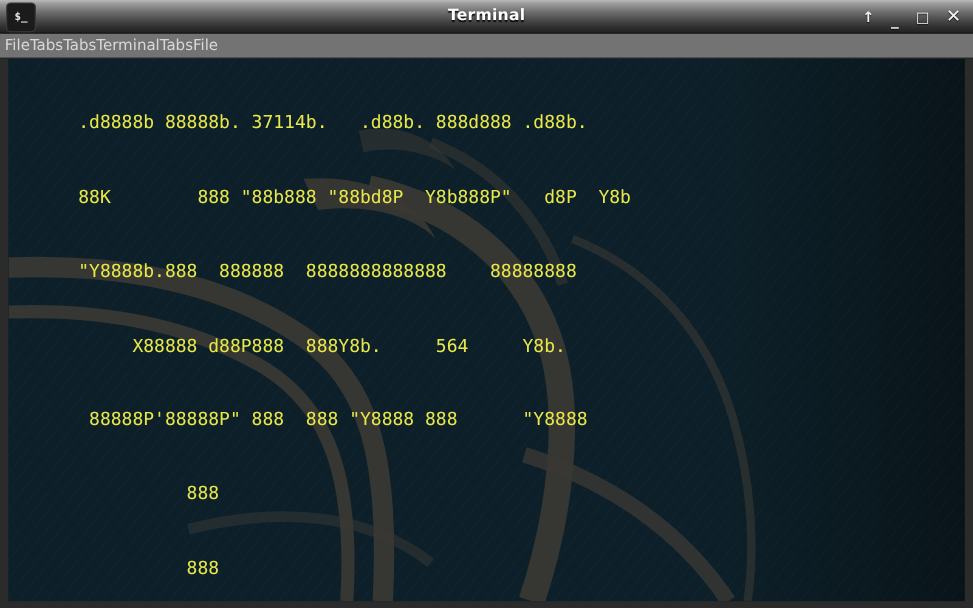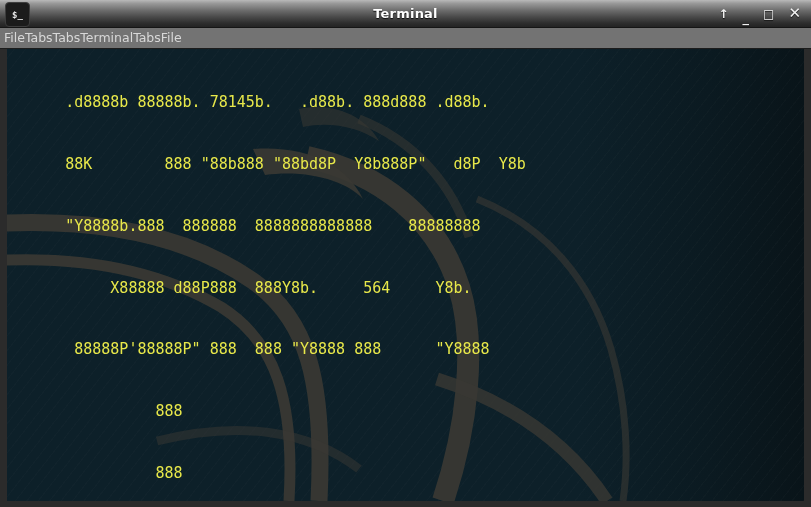--- a/index.html
+++ b/index.html
@@ -191,21 +191,21 @@
         <path d="M 430 330 C 500 352 560 392 600 452" stroke-width="13" stroke-opacity="0.8"></path>
         <path d="M 150 392 C 230 372 300 380 352 420" stroke-width="9" stroke-opacity="0.5"></path>
       </g>
       <g fill="#3a3833" fill-opacity="0.9">
         <path d="M 246 100 C 300 96 340 116 356 150 C 340 132 300 120 258 126 Z"></path>
         <path d="M 292 60 C 330 52 360 70 372 92 C 352 78 322 72 296 78 Z" fill-opacity="0.55"></path>
       </g>
     </svg>
 
     <div id="term-text">
-      <div class="line yellow">      .d8888b 88888b. 78145b.   .d88b. 888d888 .d88b.</div>
+      <div class="line yellow">      .d8888b 88888b. 37114b.   .d88b. 888d888 .d88b.</div>
       <div class="line yellow">      88K        888 "88b888 "88bd8P  Y8b888P"   d8P  Y8b</div>
       <div class="line yellow">      "Y8888b.888  888888  8888888888888    88888888</div>
       <div class="line yellow">           X88888 d88P888  888Y8b.     564     Y8b.</div>
       <div class="line yellow">       88888P'88888P" 888  888 "Y8888 888      "Y8888</div>
       <div class="line yellow">                888</div>
       <div class="line yellow">                888</div>
       
 
       
 

